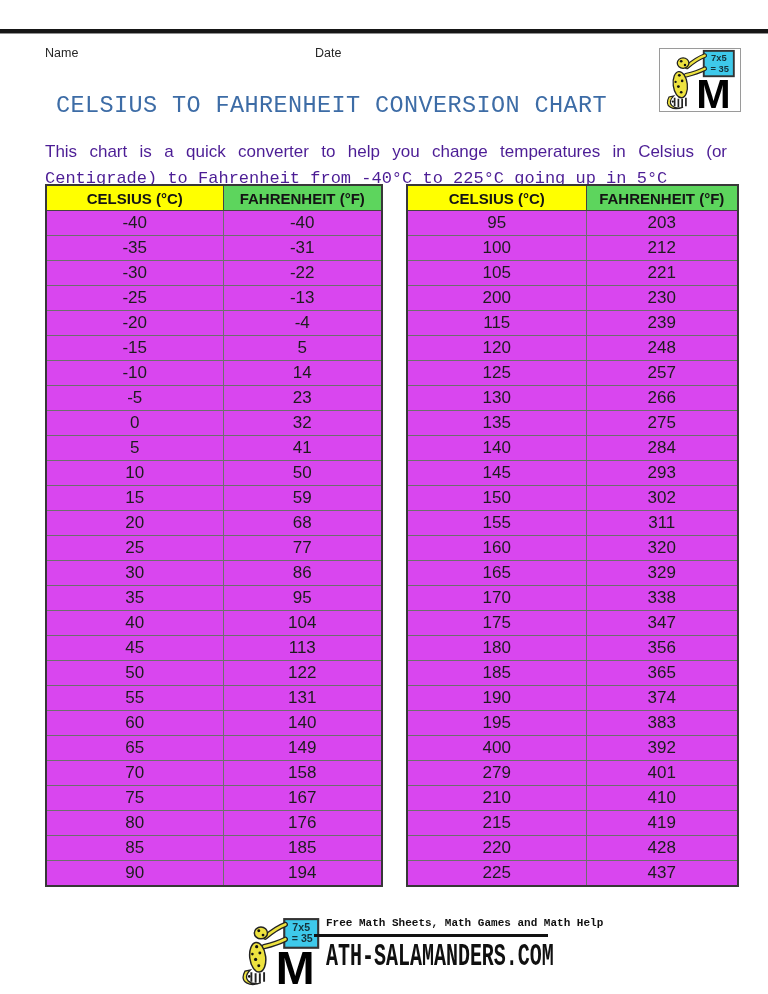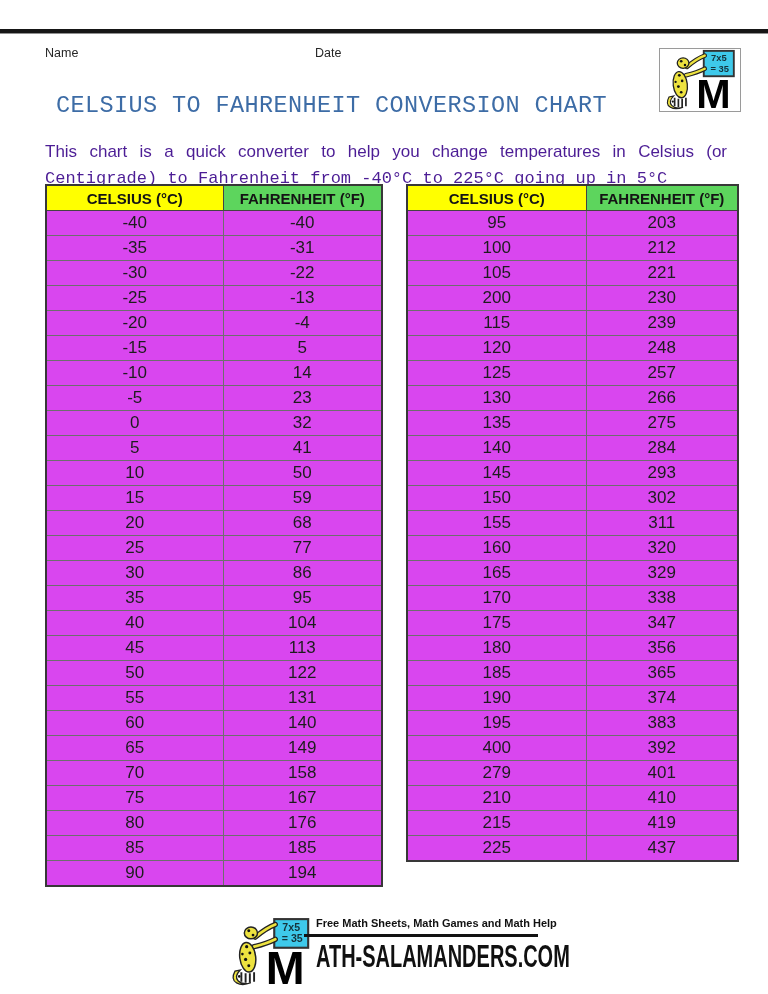--- a/index.html
+++ b/index.html
@@ -28,21 +28,21 @@
 
   table.conv{position:absolute;top:184px;border-collapse:collapse;
              table-layout:fixed;border:2px solid #383838;background:#d946ef;}
   table.conv.left{left:45px;width:336px;}
   table.conv.right{left:406px;width:331px;}
   table.conv th{height:24px;font-size:15px;font-weight:bold;color:#141414;
                 border:1px solid #444;text-align:center;padding:0;}
   table.conv td{height:24px;line-height:24px;font-size:17px;color:#1d1d1d;
                 border:1px solid #6e6e6e;text-align:center;padding:0;}
 
-  .footer{position:absolute;left:220px;top:912px;width:320px;height:80px;}
+  .footer{position:absolute;left:230px;top:912px;width:320px;height:80px;font-family:Liberation Mono, monospace;}
   .footer .f-sala{position:absolute;left:4px;top:5px;width:92px;height:70px;}
   .footer .tagline{position:absolute;left:96px;top:5px;width:222px;
                    font-size:11px;font-weight:bold;color:#111;text-align:center;
                    white-space:nowrap;}
   .footer .rule{position:absolute;left:84px;top:22px;width:234px;height:3px;
                 background:#121212;}
   .footer .site{position:absolute;left:96px;top:27px;font-size:27px;
                 font-weight:bold;color:#101010;letter-spacing:0px;
                 transform:scale(0.74,1.18);transform-origin:left top;
                 white-space:nowrap;}
@@ -332,20 +332,24 @@
         </tr>
         <tr>
           <td>210</td>
           <td>410</td>
         </tr>
         <tr>
           <td>215</td>
           <td>419</td>
         </tr>
         <tr>
+          <td>220</td>
+          <td>428</td>
+        </tr>
+        <tr>
           <td>225</td>
           <td>437</td>
         </tr>
       </tbody>
   </table>
 
   <div class="footer">
     <svg class="f-sala" viewBox="0 0 84 66">
         <use href="#sala-logo"></use>
       </svg>

